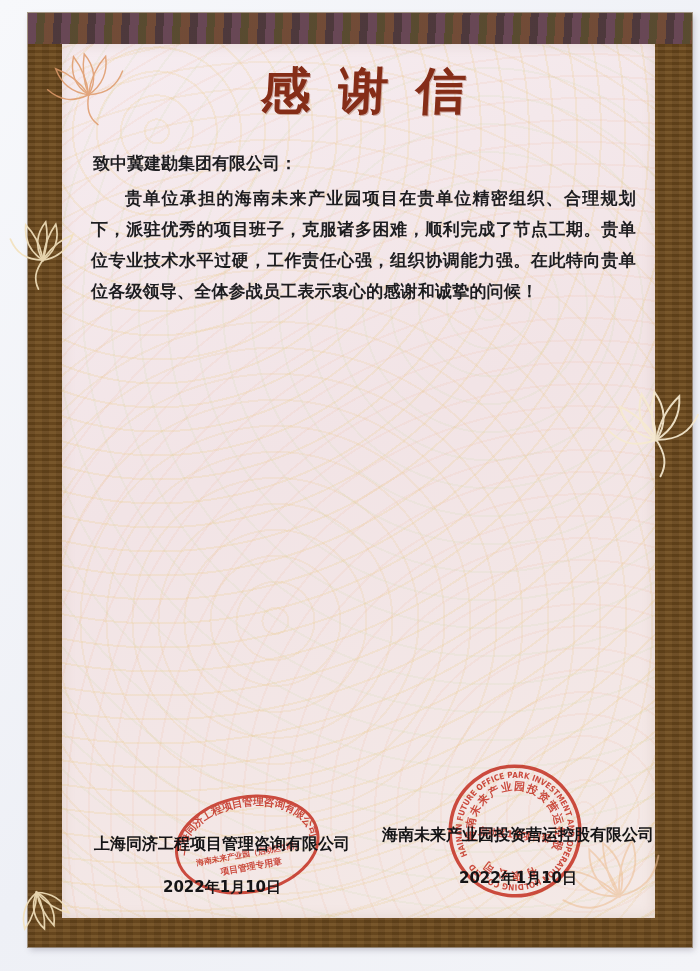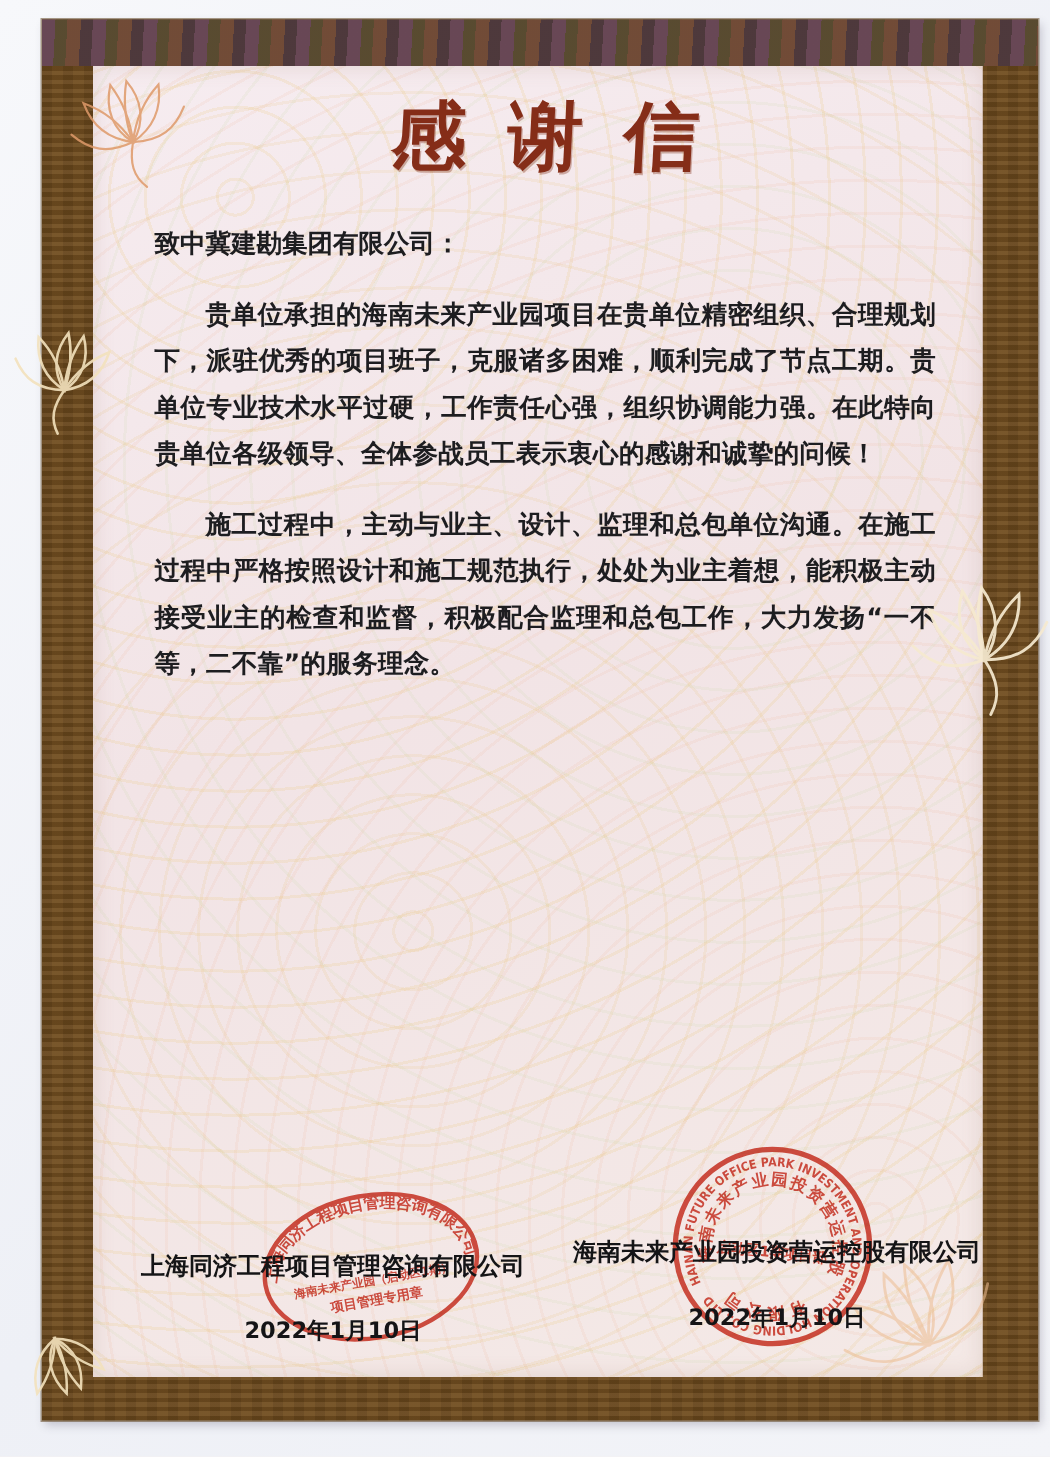--- a/index.html
+++ b/index.html
@@ -47,24 +47,24 @@
   }
   .title{
     margin-top:16px;text-align:center;
     font-family:"DejaVu Serif","Liberation Serif",serif;
     font-weight:bold;font-size:50px;line-height:62px;
     color:#852d18;letter-spacing:0.55em;text-indent:0.55em;
     transform:skewX(-3deg);
     text-shadow:1px 1px 0 rgba(130,50,25,.35);
   }
   .salutation{
-    margin:26px 0 0 16px;font-size:17px;line-height:31px;font-weight:600;
+    margin:26px 0 0 6px;font-size:17px;line-height:31px;font-weight:600;
   }
   .body-text p{
-    margin:16px;font-size:17px;line-height:31px;font-weight:600;
+    margin:4px;font-size:17px;line-height:31px;font-weight:600;
     text-align:justify;text-indent:2em;
     letter-spacing:0.2px;
   }
   
   .sig{position:absolute;text-align:center;width:300px;z-index:6;}
   .sig-left{left:10px;top:790px;}
   .sig-right{left:306px;top:781px;}
   .sig .company{font-size:16px;font-weight:bold;color:#141416;}
   .sig .date{font-size:15px;font-weight:bold;color:#141416;margin-top:23px;}
   
@@ -120,21 +120,20 @@
           <textPath href="#rsb" startOffset="24" textLength="60" lengthAdjust="spacing">有限公司</textPath>
         </text>
         <text x="80" y="88" text-anchor="middle" font-size="11">启动区1期项目部</text>
       </svg>
 
       <div class="content">
         <div class="title">感谢信</div>
         <div class="salutation">致中冀建勘集团有限公司：</div>
         <div class="body-text">
           <p>贵单位承担的海南未来产业园项目在贵单位精密组织、合理规划下，派驻优秀的项目班子，克服诸多困难，顺利完成了节点工期。贵单位专业技术水平过硬，工作责任心强，组织协调能力强。在此特向贵单位各级领导、全体参战员工表示衷心的感谢和诚挚的问候！</p>
-          <p>施工过程中，主动与业主、设计、监理和总包单位沟通。在施工过程中严格按照设计和施工规范执行，处处为业主着想，能积极主动接受业主的检查和监督，积极配合监理和总包工作，大力发扬“一不等，二不靠”的服务理念。</p>
         </div>
       </div>
 
       <div class="sig sig-left">
         <div class="company">上海同济工程项目管理咨询有限公司</div>
         <div class="date">2022年1月10日</div>
       </div>
       <div class="sig sig-right">
         <div class="company">海南未来产业园投资营运控股有限公司</div>
         <div class="date">2022年1月10日</div>

